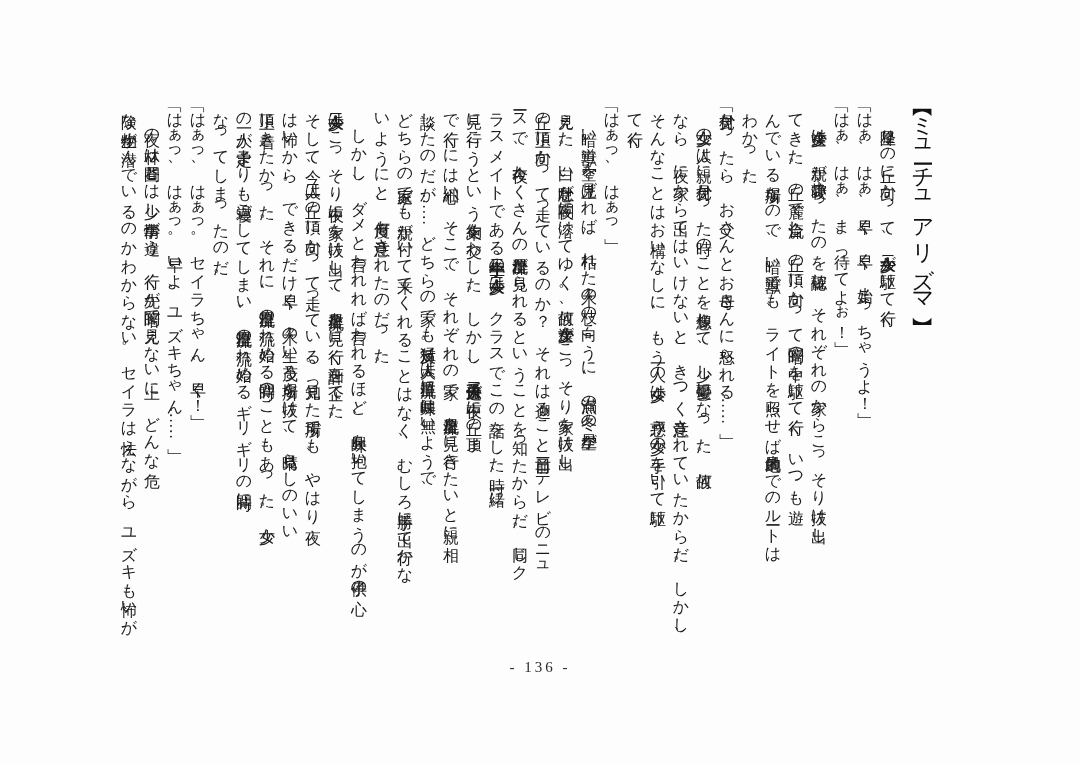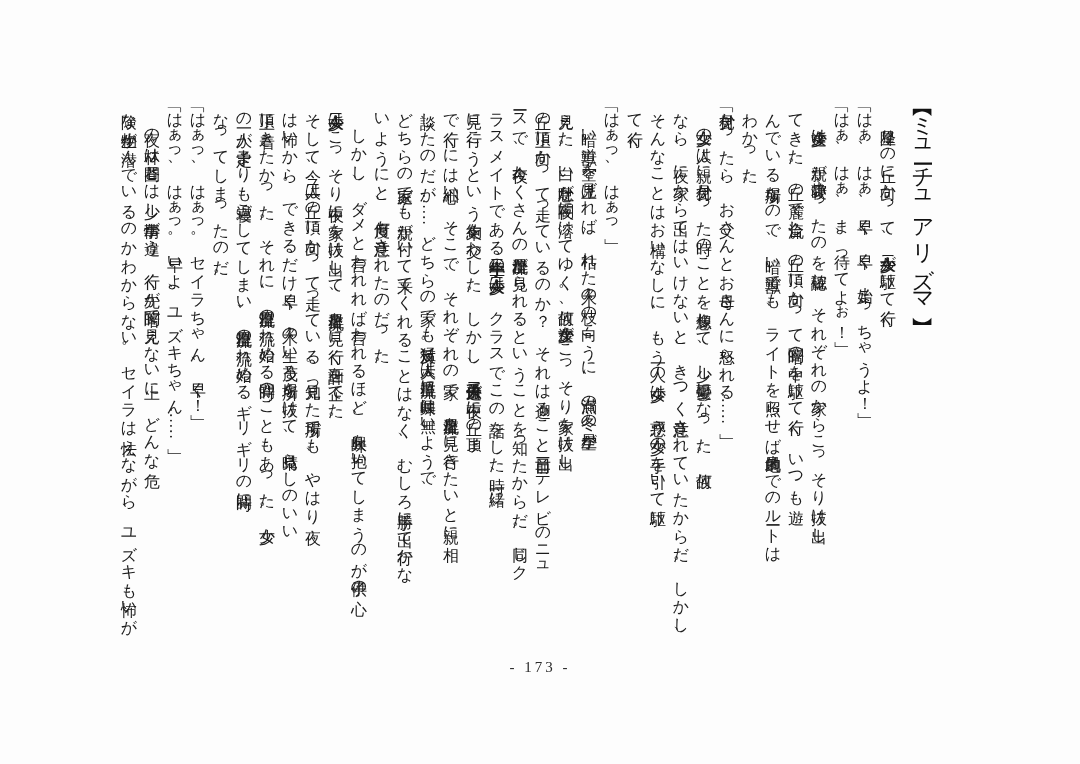--- a/index.html
+++ b/index.html
@@ -86,14 +86,14 @@
         <div class="line">は怖いから。できるだけ早く、木々の生い茂る場所を抜けて、見晴らしのいい</div>
         <div class="line">頂上に着きたかった。それに、流星群の流れ始める時間のこともあった。少女</div>
         <div class="line">の一人が予定よりも寝過ごしてしまい、流星群の流れ始めるギリギリの時間に</div>
         <div class="line">なってしまったのだ。</div>
         <div class="line">「はぁっ、はぁっ。セイラちゃん、早く！」</div>
         <div class="line">「はぁっ、はぁっ。早いよ、ユズキちゃん……」</div>
         <div class="line">　夜の林は昼間とは少し事情が違う。行く先が暗闇で見えない上に、どんな危</div>
         <div class="line">険な生物が潜んでいるのかわからない。セイラは怯えながら、ユズキも怖いが</div>
       </div>
   </div>
-  <div class="pagenum">- 173 -</div>
+  <div class="pagenum">- 136 -</div>
 </div>
 
 </body></html>

